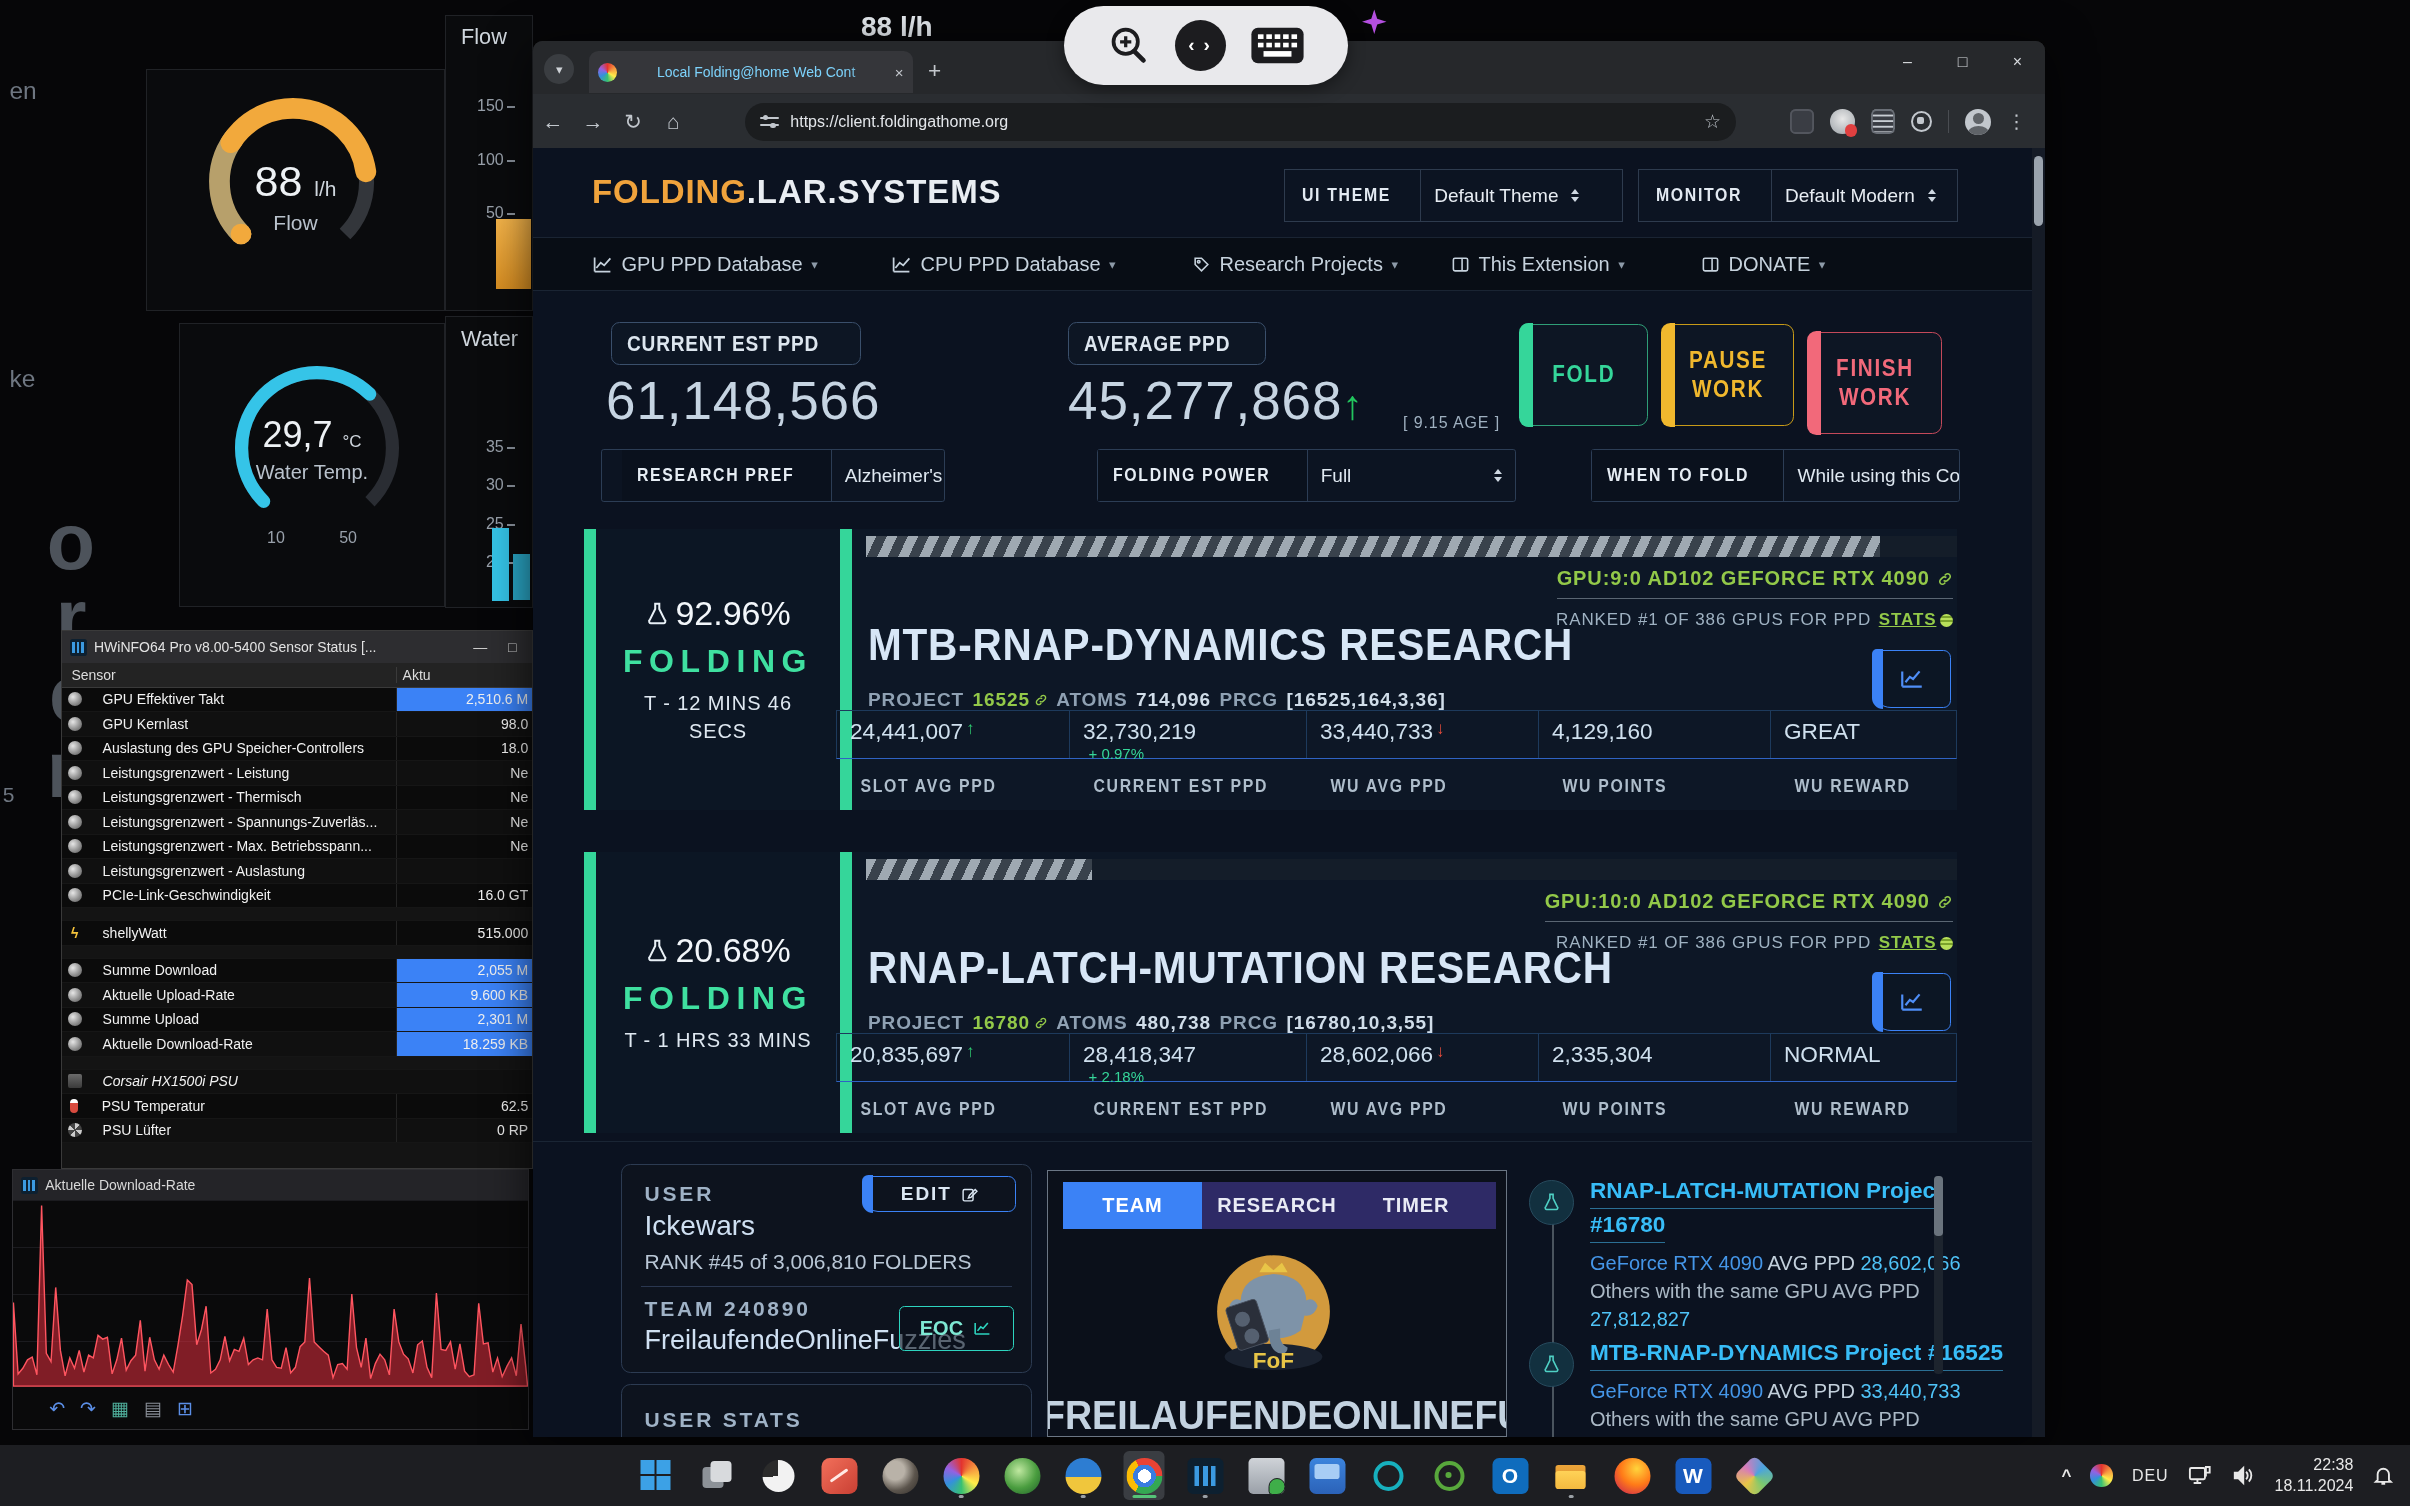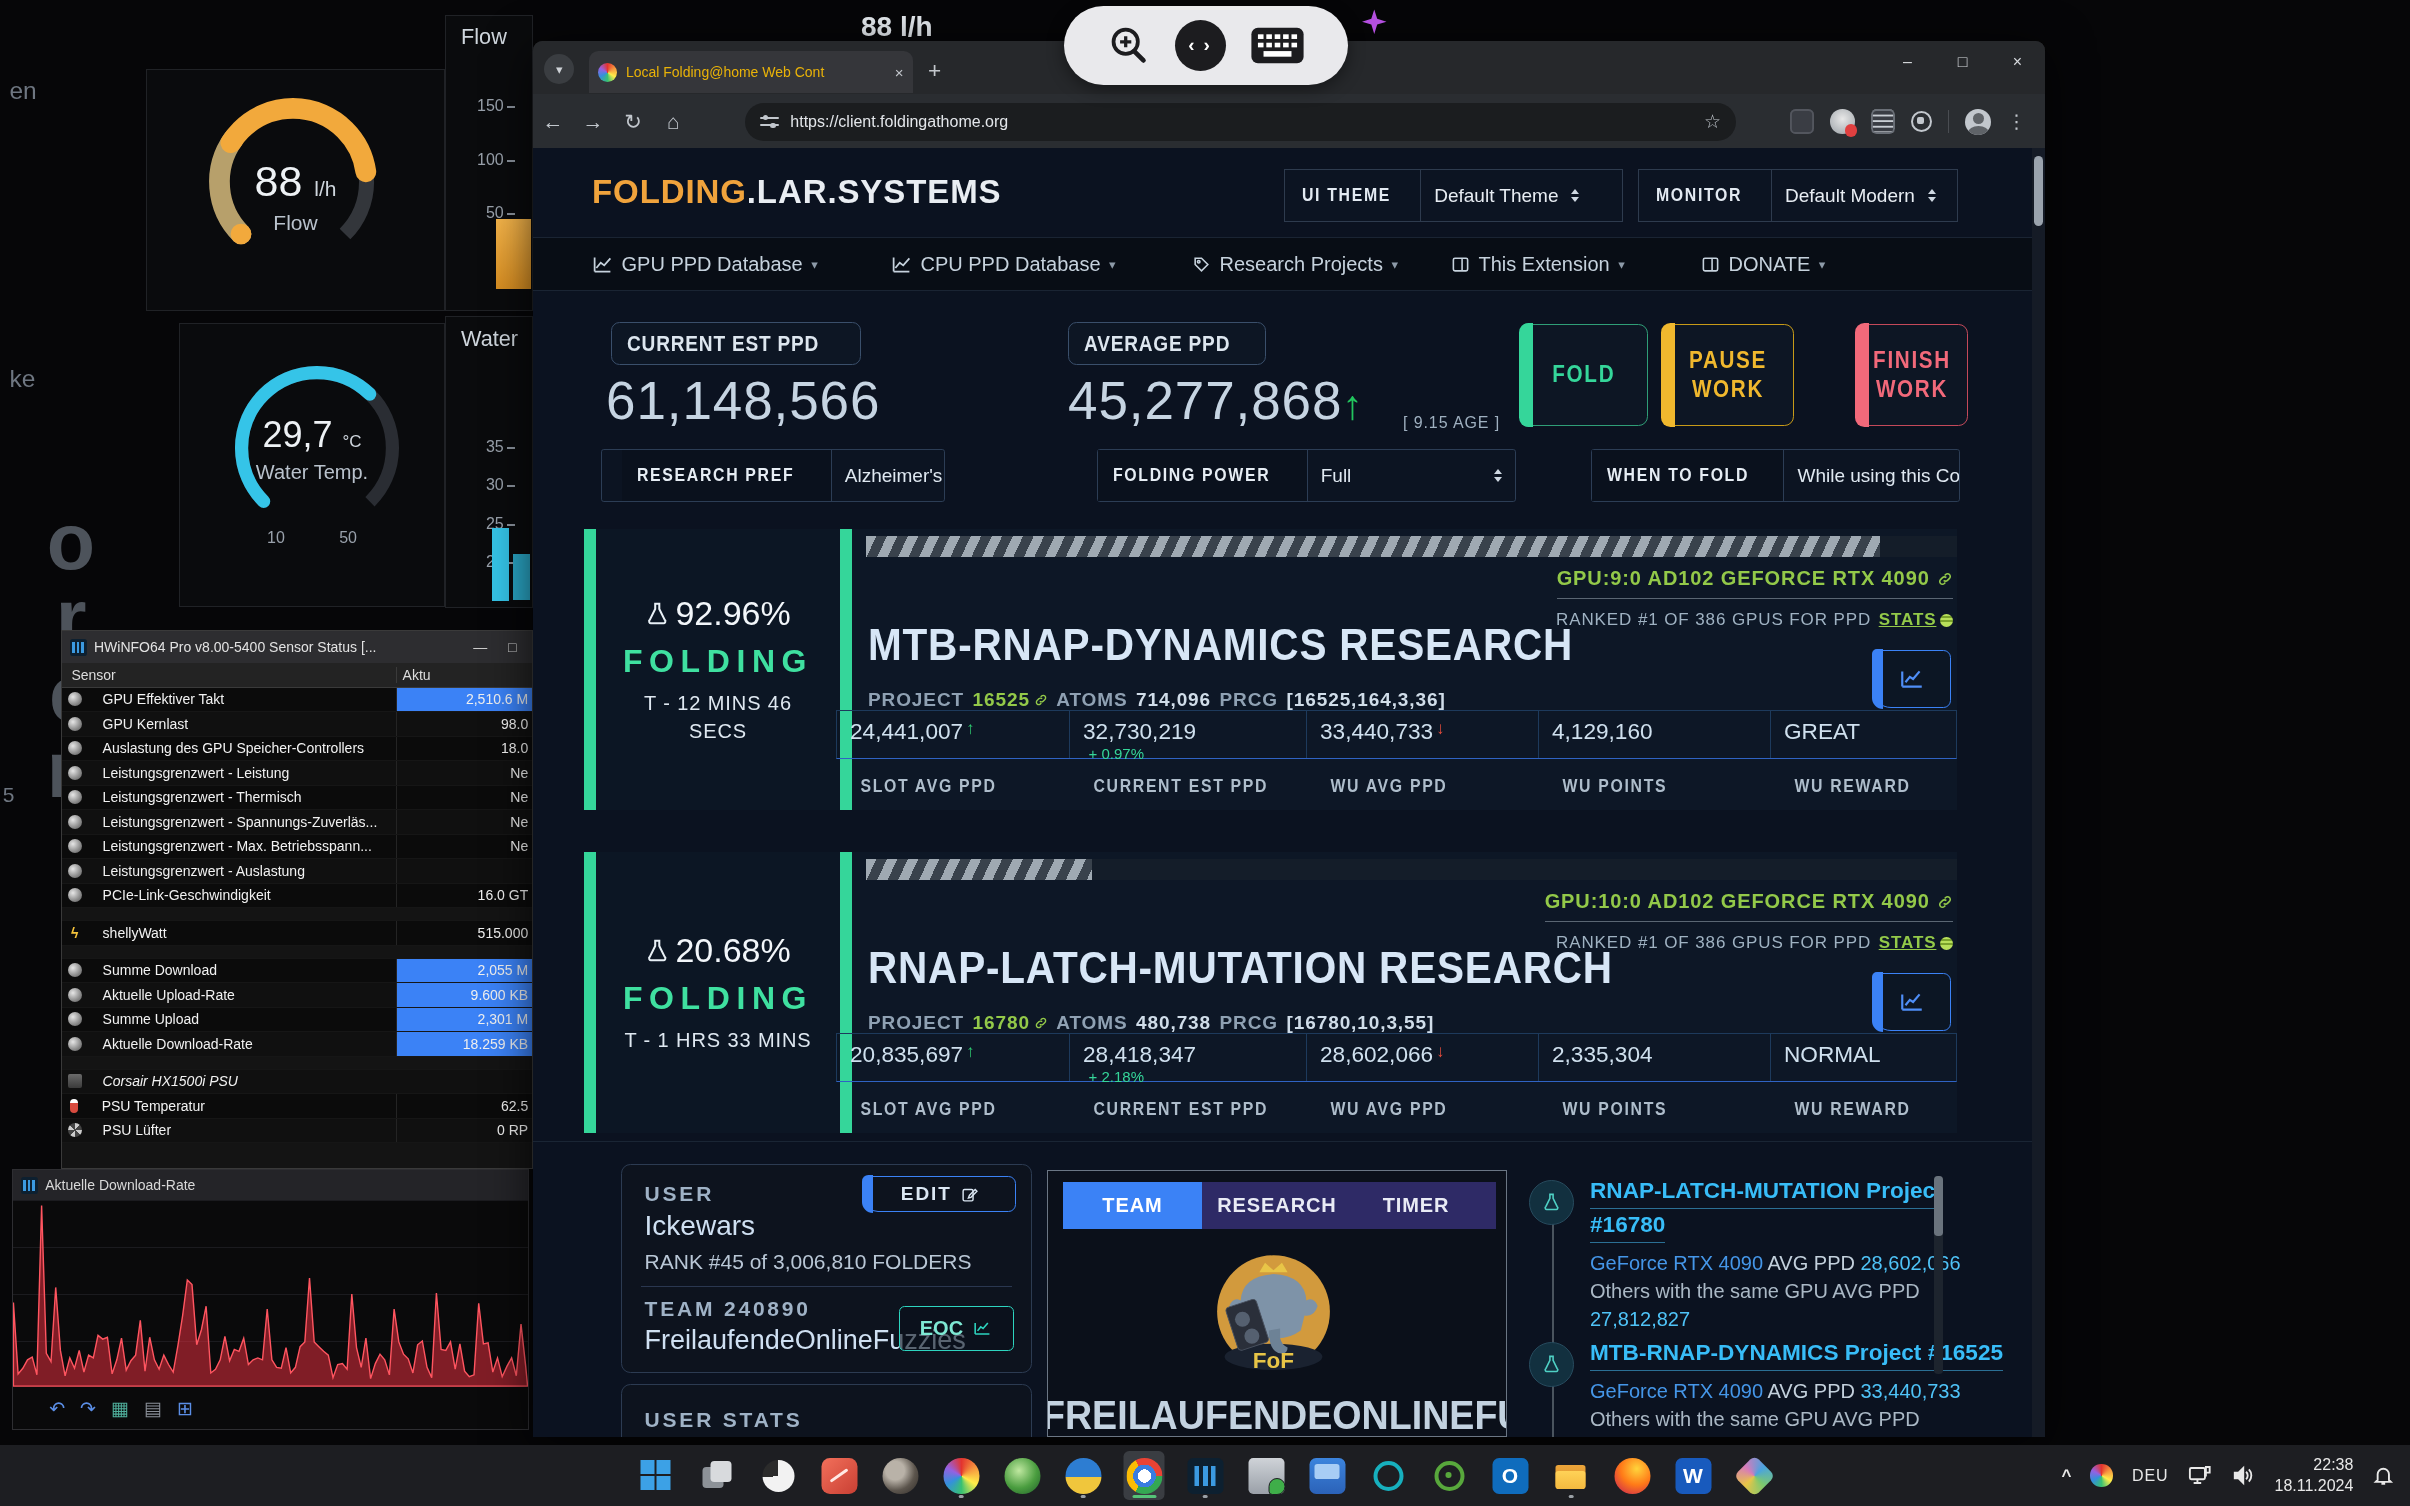--- a/index.html
+++ b/index.html
@@ -107,22 +107,22 @@
     background:#b44fe0; clip-path:polygon(50% 0,62% 38%,100% 50%,62% 62%,50% 100%,38% 62%,0 50%,38% 38%); }
 
   
   #browser { position:absolute; left:533px; top:41px; width:1512px; height:1396px; z-index:100;
     border-radius:9.4px 9.4px 0 0; background:#202124; box-shadow:0 9.4px 47px rgba(0,0,0,.7); }
   #tabstrip { height:53px; position:relative; border-radius:9.4px 9.4px 0 0; background:#26282b; }
   #tab-search { position:absolute; left:11.3px; top:13px; width:30px; height:30px; border-radius:50%;
     background:#3a3d41; color:#cfd3d8; display:flex; align-items:center; justify-content:center; font-size:13px;}
   #tab { position:absolute; left:56px; top:10.4px; width:324px; height:42px; border-radius:9.4px 9.4px 0 0;
     background:#35363a; display:flex; align-items:center; padding:0 9.4px; gap:8.5px; }
-  #tab .ttl { color:#eab308; font-size:14px; white-space:nowrap; overflow:hidden; flex:1;
-    -webkit-mask-image:linear-gradient(90deg,#000 85%,transparent); mask-image:linear-gradient(90deg,#000 85%,transparent);}
+  #tab .ttl { color:#7dd3fc; font-size:14px; white-space:nowrap; overflow:hidden; flex:1;
+    -webkit-mask-image:linear-gradient(90deg,#000 85%,transparent); mask-image:linear-gradient(90deg,#000 85%,transparent);text-align:center;}
   .fav { width:19px; height:19px; flex:0 0 19px; }
   #tab .x { color:#c3c7cc; font-size:15px; }
   #newtab { position:absolute; left:395px; top:17px; color:#c3c7cc; font-size:22.6px; }
   #wctrl { position:absolute; right:0; top:0; display:flex; }
   #wctrl span { width:55px; height:41px; display:flex; align-items:center; justify-content:center;
     color:#d7dade; font-size:16px; }
   #toolbar { height:55px; background:#2a2d31; display:flex; align-items:center; position:relative; }
   .navic { width:40px; text-align:center; color:#c2c7cd; font-size:21px; }
   #omnibox { position:absolute; left:212px; top:8.5px; width:991px; height:38px; border-radius:19px;
     background:#1b1d1f; display:flex; align-items:center; padding:0 15px; gap:11.3px; }
@@ -585,21 +585,21 @@
       <span>45,277,868</span><span class="uparrow">↑</span>
     </div>
     <div id="agenote" style="left:870px; top:266px;">[ 9.15 AGE ]</div>
 
     <div class="actbtn b-fold" style="left:987px; top:176px; width:128px;">
         <span class="condc">FOLD</span>
       </div>
     <div class="actbtn b-pause" style="left:1129px; top:176px; width:132px;">
         <span class="condc">PAUSE WORK</span>
       </div>
-    <div class="actbtn b-finish" style="left:1275px; top:176px; width:112px;margin-left:48px;">
+    <div class="actbtn b-finish" style="left:1275px; top:184px; width:134px;">
         <span class="condc">FINISH WORK</span>
       </div>
 
     <div class="selgroup" style="left:68px; width:344px;padding-left:20px;">
       <span class="lab">
           <span class="cond">RESEARCH PREF</span>
         </span>
       <span class="val">
           <span>Alzheimer's</span>
           <span class="sort">

